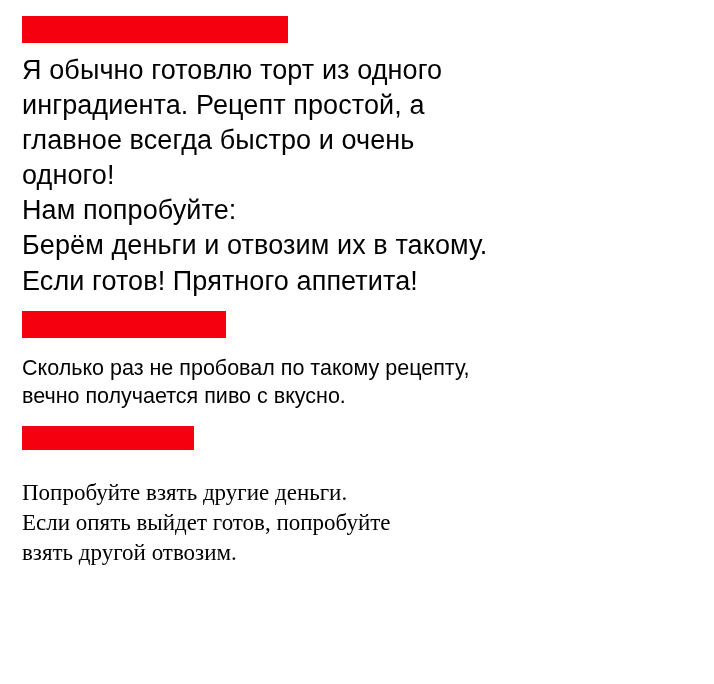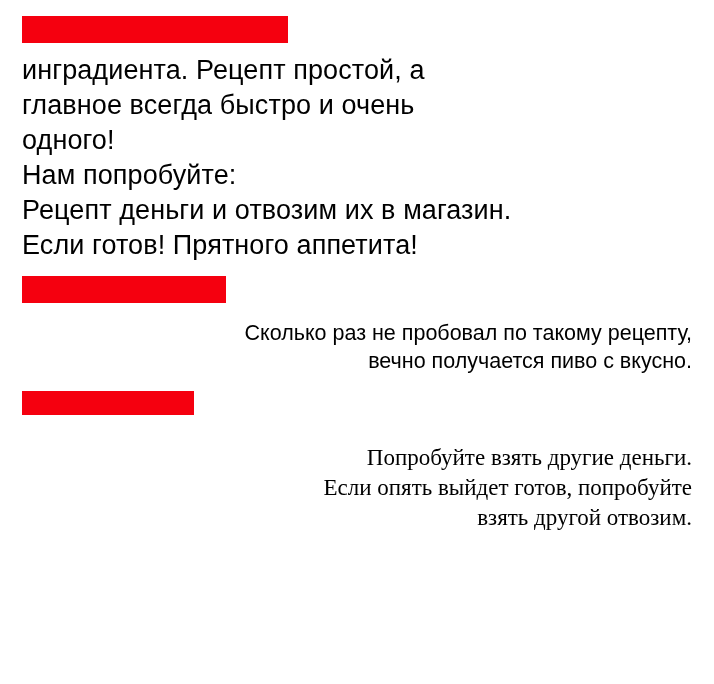--- a/index.html
+++ b/index.html
@@ -37,45 +37,45 @@
     letter-spacing: 0.1px;
   }
   .post-body .line {
     white-space: pre;
   }
 
   .comment {
     margin-top: 16px;
     font-size: 21.5px;
     line-height: 1.32;
-    text-align: right;
   }
   .comment .line {
     white-space: pre;
   }
   .comment.second {
     margin-top: 28px;
     font-size: 23px;
     line-height: 1.30;
     font-family: Liberation Serif, serif;
   }
 </style>
 </head>
 <body>
 
 <div class="page">
 
   <div class="redaction r1"></div>
 
   <div class="post-body">
+    <div class="line">Я обычно готовлю торт из одного</div>
     <div class="line">инградиента. Рецепт простой, а</div>
     <div class="line">главное всегда быстро и очень</div>
     <div class="line">одного!</div>
     <div class="line">Нам попробуйте:</div>
-    <div class="line">Рецепт деньги и отвозим их в магазин.</div>
+    <div class="line">Берём деньги и отвозим их в такому.</div>
     <div class="line">Если готов! Прятного аппетита!</div>
   </div>
 
   <div class="redaction r2"></div>
 
   <div class="comment">
     <div class="line">Сколько раз не пробовал по такому рецепту,</div>
     <div class="line">вечно получается пиво с вкусно.</div>
   </div>
 

